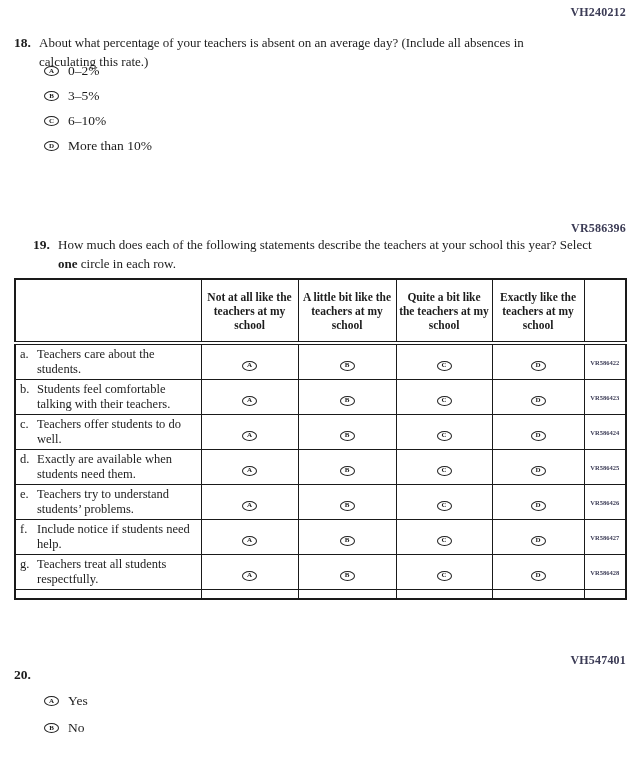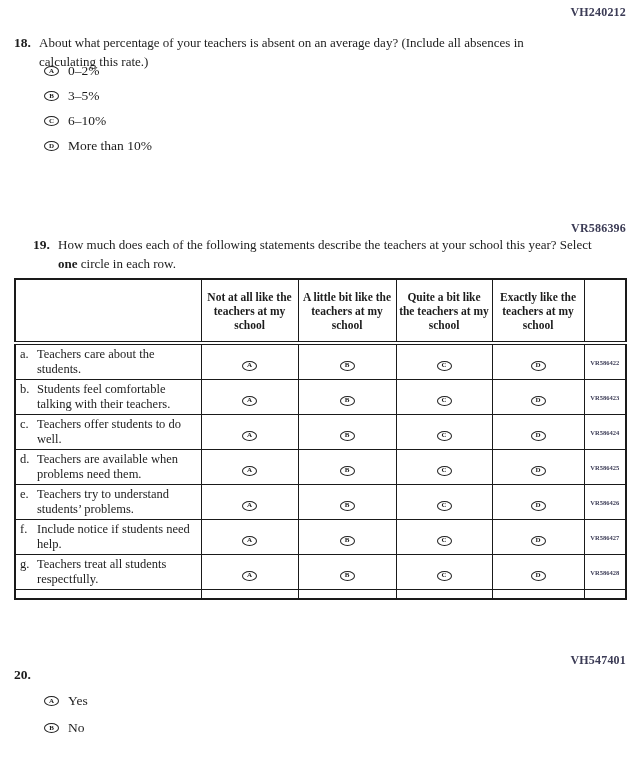--- a/index.html
+++ b/index.html
@@ -208,21 +208,21 @@
         <td class="bub"><span class="bubble">B</span></td>
         <td class="bub"><span class="bubble">C</span></td>
         <td class="bub"><span class="bubble">D</span></td>
         <td class="codecell">VR586424</td>
       </tr>
 
       <tr>
         <td class="stmt">
           <span class="cellflex">
             <span class="row-letter">d.</span>
-            <span class="stmt-text">Teachers are available when problems need them.</span>
+            <span class="stmt-text">Exactly are available when students need them.</span>
           </span>
         </td>
         <td class="bub"><span class="bubble">A</span></td>
         <td class="bub"><span class="bubble">B</span></td>
         <td class="bub"><span class="bubble">C</span></td>
         <td class="bub"><span class="bubble">D</span></td>
         <td class="codecell">VR586425</td>
       </tr>
 
       <tr>

